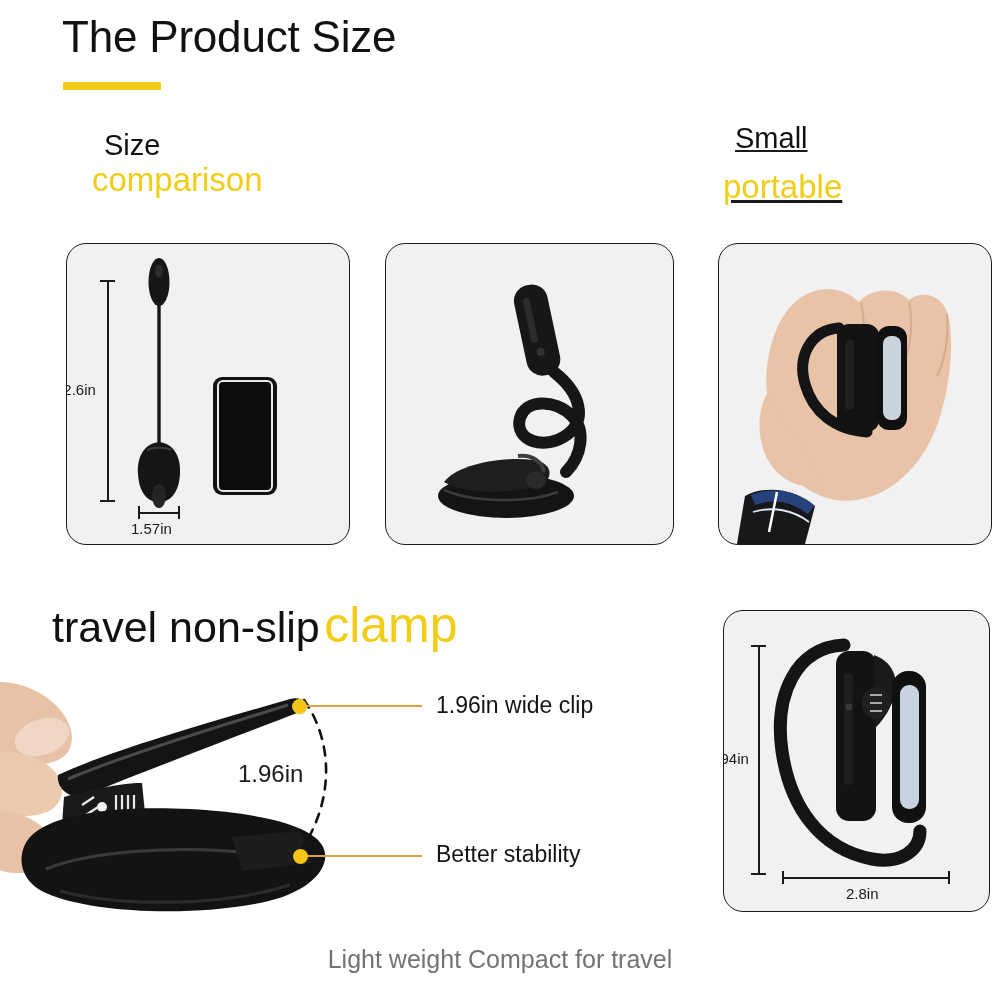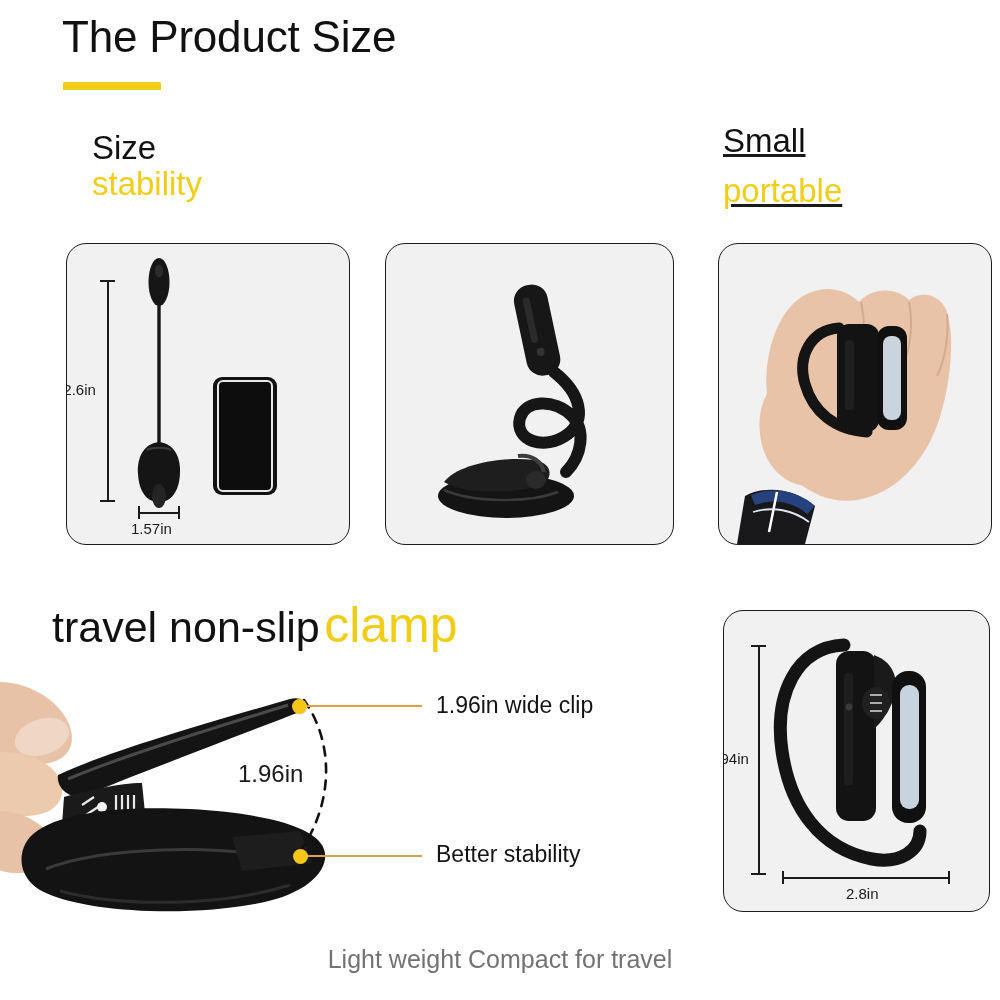--- a/index.html
+++ b/index.html
@@ -19,21 +19,21 @@
     font-size:44px;font-weight:400;letter-spacing:-.2px;color:#111;
     white-space:nowrap;
   }
   .title-rule{
     position:absolute;left:63px;top:82px;
     width:98px;height:8px;border-radius:1px;
   }
 
   
   .col-head{position:absolute;white-space:nowrap;line-height:1.02;}
-  .col-head .l1{font-size:33px;font-weight:400;color:#111;display:block;}
+  .col-head .l1{font-size:29px;font-weight:400;color:#111;display:block;margin-left:12px;}
   .col-head .l2{font-size:33px;font-weight:400;display:block;margin-top:2px;}
   #head-1{left:92px;top:131px;}
   #head-2{left:430px;top:131px;}
   #head-3{left:723px;top:124px;text-decoration:underline;}
 
   
   .card{
     position:absolute;
     background:#f1f1f1;
     border:1.6px solid #1c1c1c;
@@ -98,21 +98,21 @@
 </head>
 <body>
 
 <div class="page">
 
   <div class="title">The Product Size</div>
   <div class="title-rule" style="background:#F2CD17;"></div>
 
   <div class="col-head" id="head-1">
     <span class="l1">Size</span>
-    <span class="l2" style="color:#F2CD17;">stability</span>
+    <span class="l2" style="color:#F2CD17;">comparison</span>
   </div>
   <div class="col-head" id="head-3">
     <span class="l1">Small</span>
     <span class="l2" style="color:#F2CD17;margin-top:16px;">portable</span>
   </div>
 
   <div class="card" id="card-1">
     <svg class="art" viewBox="0 0 282 300">
 
       <path d="M92 56 C92 120, 92 160, 92 200" stroke="#171717" stroke-width="3.4" fill="none" stroke-linecap="round"></path>

